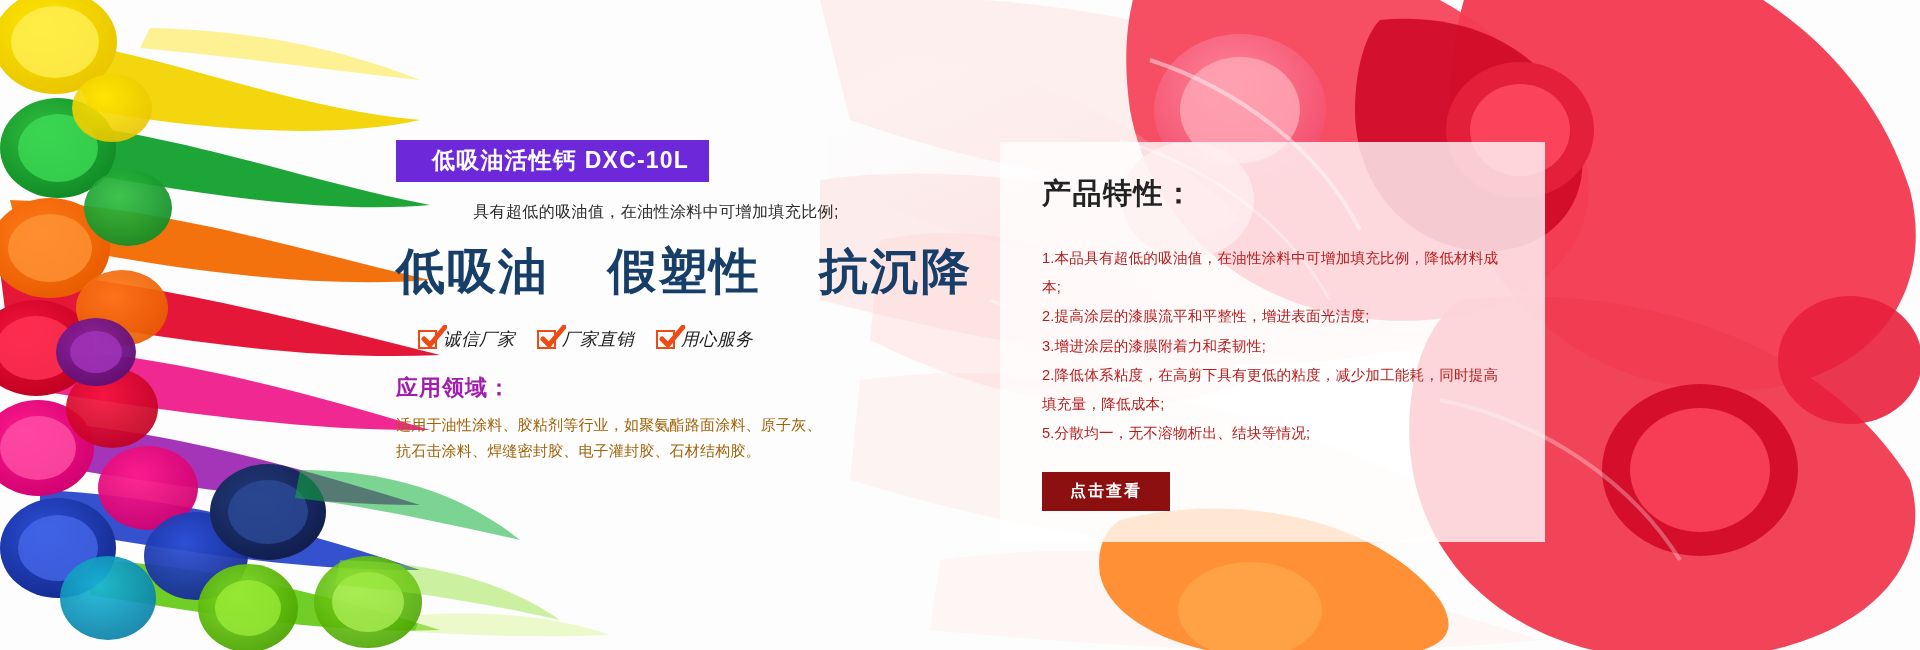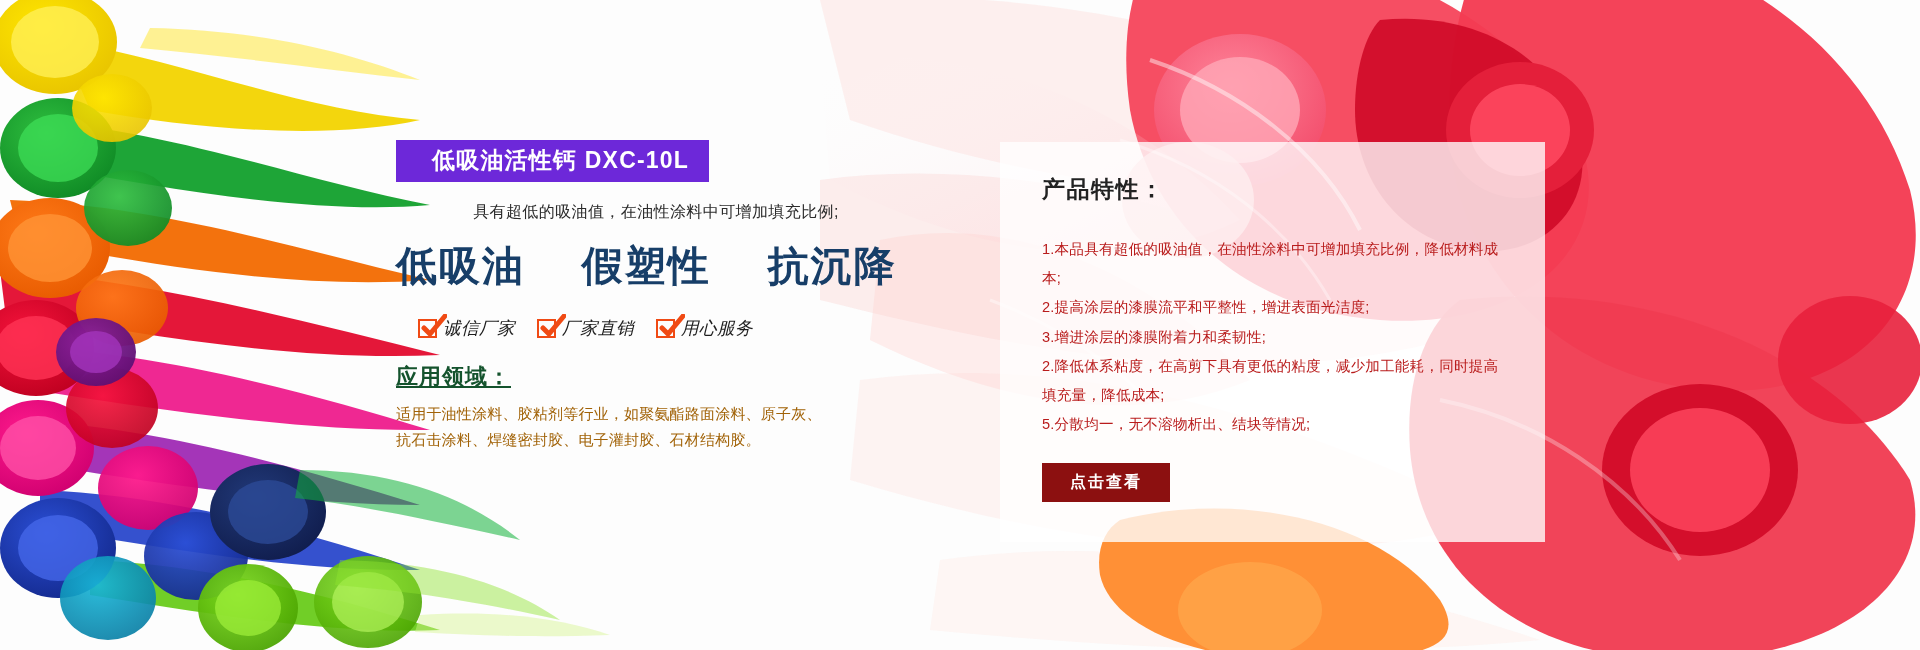--- a/index.html
+++ b/index.html
@@ -47,22 +47,22 @@
     margin-top: 20px;
     font-size: 16px;
     color: #2b2b2b;
     letter-spacing: 0.4px;
     white-space: nowrap;
     text-align: center;
   }
 
   .big-head {
     margin-top: 16px;
-    font-family: Liberation Sans, sans-serif;
-    font-size: 41px;
+    font-family: Liberation Serif, serif;
+    font-size: 49px;
     font-weight: bold;
     color: #173e68;
     letter-spacing: 2px;
     white-space: nowrap;
   }
   .big-head .gap { display: inline-block; width: 30px; }
 
   .check-row {
     margin-top: 22px;
     margin-left: 22px;
@@ -82,23 +82,22 @@
   .check-label {
     font-size: 17.5px;
     color: #1d1d1d;
     letter-spacing: 0.5px;
   }
 
   .app-head {
     margin-top: 22px;
     font-size: 22px;
     font-weight: bold;
-    color: #14532d;
+    color: #a21caf;
     letter-spacing: 1px;
-    text-decoration: underline;
   }
 
   .app-body {
     margin-top: 9px;
     font-size: 15px;
     line-height: 1.72;
     color: #a16207;
     width: 440px;
     letter-spacing: 0.2px;
   }
@@ -109,21 +108,21 @@
     left: 1000px;
     top: 142px;
     width: 545px;
     height: 400px;
     background: rgba(255,255,255,0.78);
     z-index: 40;
     padding: 32px 40px 0 42px;
   }
 
   .panel-head {
-    font-size: 23px;
+    font-size: 29px;
     font-weight: bold;
     color: #222222;
     letter-spacing: 1.5px;
     margin-bottom: 30px;
   }
 
   .panel-list {
     font-size: 14.6px;
     line-height: 2.0;
     color: #b91c1c;

